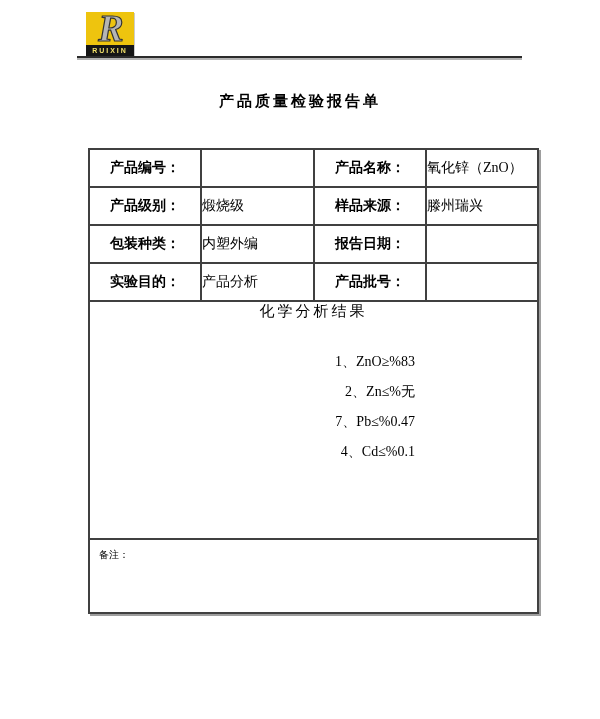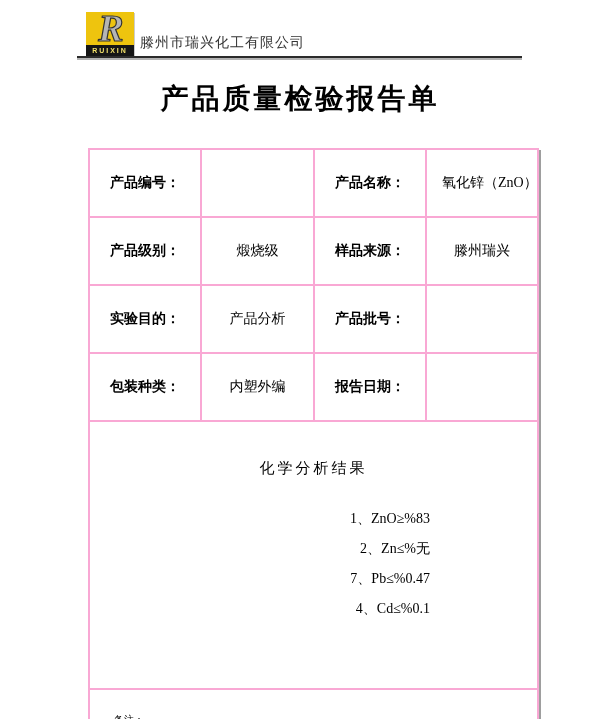--- a/index.html
+++ b/index.html
@@ -71,72 +71,71 @@
     position: absolute;
     left: 77px; top: 56px;
     width: 445px; height: 2px;
     background: #2b2b2b;
     box-shadow: 0 2px 0 #b3b3b3;
   }
 
   
   .doc-title {
     position: absolute;
-    left: 0; top: 80px;
+    left: 0; top: 92px;
     width: 600px;
     margin: 0;
     text-align: center;
     font-family: "Liberation Sans", sans-serif;
-    font-size: 28px;
+    font-size: 15px;
     font-weight: bold;
     letter-spacing: 3px;
     color: #000000;
   }
 
   
   .report-table {
     position: absolute;
     left: 88px; top: 148px;
     width: 449px;
     border-collapse: collapse;
     table-layout: fixed;
     box-shadow: 2px 2px 0 rgba(0,0,0,0.38);
   }
   .report-table td {
-    border: 2px solid #f9a8d4;
-    padding: 15px;
+    border: 2px solid #404040;
+    padding: 0;
     overflow: hidden;
   }
   td.cell-label {
     height: 36px;
     text-align: center;
     vertical-align: middle;
     font-family: "Liberation Sans", sans-serif;
     font-size: 14px;
     font-weight: bold;
     color: #000000;
     white-space: nowrap;
   }
   td.cell-value {
     height: 36px;
-    text-align: center;
+    text-align: left;
     vertical-align: middle;
     font-family: "Liberation Serif", serif;
     font-size: 14px;
     color: #000000;
     white-space: nowrap;
   }
 
   
   td.analysis-cell {
     height: 236px;
     vertical-align: top;
   }
   .analysis-title {
-    margin-top: 22px;
     text-align: center;
     font-family: "Liberation Serif", serif;
     font-size: 15px;
     letter-spacing: 3px;
     color: #000000;
   }
   .analysis-items {
     margin-top: 26px;
   }
   .analysis-row {
@@ -187,21 +186,20 @@
 
   <div class="letterhead">
     <div class="logo">
       <div class="logo-r">
         <svg width="48" height="40" viewBox="0 0 48 40">
           <text x="25" y="33" text-anchor="middle" font-family="Liberation Serif, serif" font-size="38" font-style="italic" font-weight="bold" fill="#b5b5b5" stroke="#333333" stroke-width="1.2">R</text>
         </svg>
       </div>
       <div class="logo-band">RUIXIN</div>
     </div>
-    <span class="company-cn">滕州市瑞兴化工有限公司</span>
   </div>
   <div class="header-rule"></div>
 
   <h1 class="doc-title">产品质量检验报告单</h1>
 
   <table class="report-table">
     <colgroup>
       <col style="width:112px">
         <col style="width:113px">
         <col style="width:112px">
@@ -214,31 +212,31 @@
         <td class="cell-label">产品名称：</td>
         <td class="cell-value">氧化锌（ZnO）</td>
       </tr>
       <tr>
         <td class="cell-label">产品级别：</td>
         <td class="cell-value">煅烧级</td>
         <td class="cell-label">样品来源：</td>
         <td class="cell-value">滕州瑞兴</td>
       </tr>
       <tr>
+        <td class="cell-label">包装种类：</td>
+        <td class="cell-value">内塑外编</td>
+        <td class="cell-label">报告日期：</td>
+        <td class="cell-value"></td>
+      </tr>
+      <tr>
         <td class="cell-label">实验目的：</td>
         <td class="cell-value">产品分析</td>
         <td class="cell-label">产品批号：</td>
         <td class="cell-value"></td>
       </tr>
-      <tr>
-        <td class="cell-label">包装种类：</td>
-        <td class="cell-value">内塑外编</td>
-        <td class="cell-label">报告日期：</td>
-        <td class="cell-value"></td>
-      </tr>
 
       <tr>
         <td class="analysis-cell" colspan="4">
           <div class="analysis-title">化学分析结果</div>
           <div class="analysis-items">
             <div class="analysis-row">
               <span>1、ZnO≥%</span>
               <span>83</span>
             </div>
             <div class="analysis-row">

